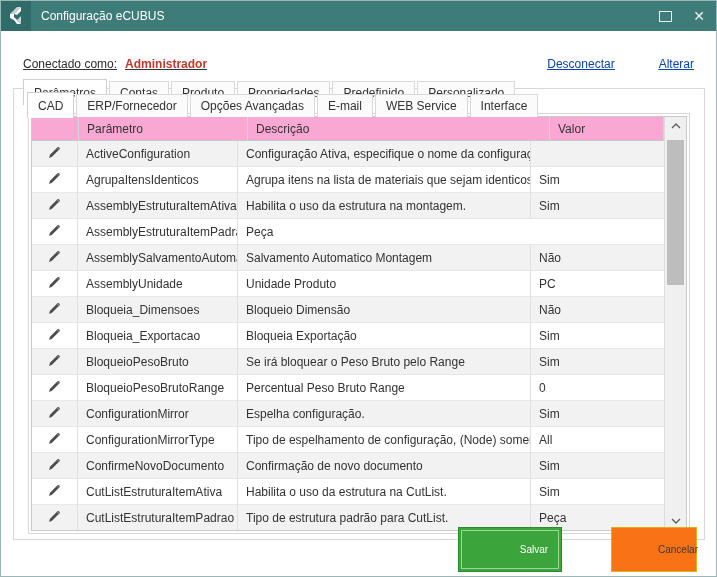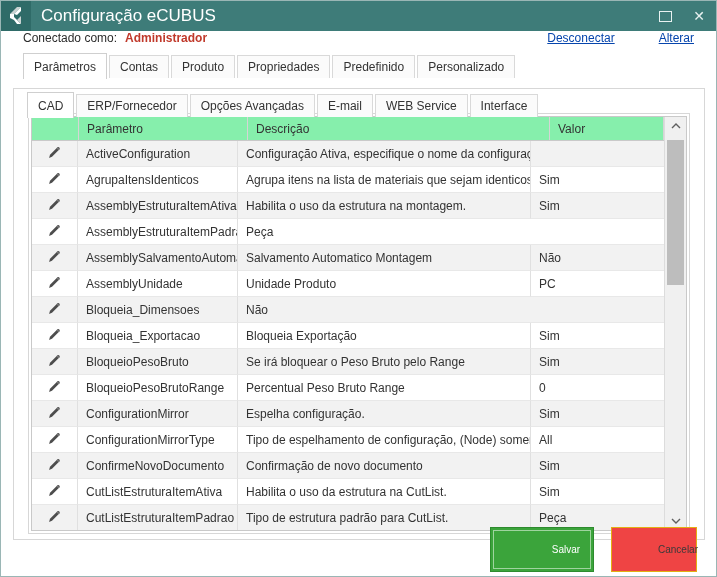--- a/index.html
+++ b/index.html
@@ -4,26 +4,26 @@
 <style>
   html,body { margin:0; padding:0; background:#e8e8e8; font-family:"Liberation Sans", sans-serif; }
   .window {
     position:relative; width:717px; height:577px; box-sizing:border-box;
     background:#ffffff; border:1px solid #9ab6b5; overflow:hidden;
     font-size:12px; color:#333;
   }
   
   .titlebar { height:30px; background:#3E7C79; display:flex; align-items:center; }
   .logo-box { width:30px; height:30px; background:#2F6B68; display:flex; align-items:center; justify-content:center; flex:0 0 auto; }
-  .title-text { color:#fff; font-size:17px; margin-left:10px; flex:1; white-space:nowrap; }
+  .title-text { color:#fff; font-size:12px; margin-left:10px; flex:1; white-space:nowrap; }
   .win-btn { width:34px; height:30px; display:flex; align-items:center; justify-content:center; cursor:default; }
   .max-glyph { width:11px; height:9px; border:1px solid #e8f2f1; }
   .close-glyph { color:#e8f2f1; font-size:14px; line-height:1; }
   
-  .conn-row { display:flex; align-items:center; padding:0 14px 6px 22px; }
+  .conn-row { display:flex; align-items:center; padding:26px 14px 6px 22px;text-decoration:underline; }
   .conn-label { color:#2b2b2b; }
   .conn-user { font-weight:bold; margin-left:8px; }
   .conn-spacer { flex:1; }
   .link { text-decoration:underline; cursor:pointer; }
   .link.disconnect { margin-right:44px; }
   .link.change { margin-right:8px; }
   
   .tabs { display:flex; align-items:flex-end; position:relative; z-index:2; }
   .tabs-primary { margin:2px 0 0 12px;padding-left:10px; }
   .tab {
@@ -40,21 +40,21 @@
   .inner-panel {
     position:absolute; left:14px; right:14px; top:24px; bottom:5px;
     border:1px solid #d7d7d7; background:#fff; box-sizing:border-box;
   }
   
   .grid {
     position:absolute; inset:2px; border:1px solid #c9c9c9; box-sizing:border-box;
     display:flex; background:#fff;
   }
   .grid-main { flex:1; display:flex; flex-direction:column; overflow:hidden; }
-  .g-header { display:flex; height:23px; flex:0 0 auto; background:#86efac; border-bottom:1px solid #c9c9c9; align-items:center; }
+  .g-header { display:flex; height:23px; flex:0 0 auto; background:#f9a8d4; border-bottom:1px solid #c9c9c9; align-items:center; }
   .g-row { display:flex; height:26px; flex:0 0 auto; align-items:center; }
   .g-row:nth-child(odd) { background:#f2f2f2; }
   .g-row:nth-child(even) { background:#ffffff; }
   .c-icon  { width:46px;  flex:0 0 auto; display:flex; align-items:center; justify-content:center; align-self:stretch; border-right:1px solid #e0e0e0; }
   .c-param { width:160px; flex:0 0 auto; padding-left:8px; align-self:stretch; display:flex; align-items:center; border-right:1px solid #e0e0e0; overflow:hidden; white-space:nowrap; }
   .c-desc  { width:293px; flex:0 0 auto; padding-left:8px; align-self:stretch; display:flex; align-items:center; border-right:1px solid #e0e0e0; overflow:hidden; white-space:nowrap; }
   .c-value { flex:1; padding-left:8px; align-self:stretch; display:flex; align-items:center; overflow:hidden; white-space:nowrap; }
   .g-row .c-icon, .g-row .c-param, .g-row .c-desc, .g-row .c-value { border-bottom:1px solid #e8e8e8; box-sizing:border-box; }
   .g-header .c-icon, .g-header .c-param, .g-header .c-desc, .g-header .c-value { border-right:1px solid #d5d5d5; color:#333; }
   
@@ -216,20 +216,21 @@
   <div class="g-row">
     <div class="c-icon">
       <span>
         <svg width="15" height="15" viewBox="0 0 16 16">
           <path d="M2.2 13.8 L3.2 10.4 L11.2 2.4 A1.5 1.5 0 0 1 13.3 4.5 L5.3 12.5 Z" fill="#4d4d4d"></path>
           <path d="M11.2 2.4 L13.3 4.5 L12.2 5.6 L10.1 3.5 Z" fill="#7a7a7a"></path>
         </svg>
       </span>
     </div>
     <div class="c-param">Bloqueia_Dimensoes</div>
+    <div class="c-desc">Bloqueio Dimensão</div>
     <div class="c-value">Não</div>
   </div>
 
   <div class="g-row">
     <div class="c-icon">
       <span>
         <svg width="15" height="15" viewBox="0 0 16 16">
           <path d="M2.2 13.8 L3.2 10.4 L11.2 2.4 A1.5 1.5 0 0 1 13.3 4.5 L5.3 12.5 Z" fill="#4d4d4d"></path>
           <path d="M11.2 2.4 L13.3 4.5 L12.2 5.6 L10.1 3.5 Z" fill="#7a7a7a"></path>
         </svg>
@@ -353,16 +354,16 @@
                 <path d="M1 2 L5 6 L9 2" stroke="#5f5f5f" stroke-width="1.4" fill="none"></path>
               </svg>
           </div>
         </div>
       </div>
     </div>
   </div>
 
   <div class="footer">
     <div class="btn btn-save" style="background: rgb(59, 164, 59);">Salvar</div>
-    <div class="btn btn-cancel" style="background: #ef4444;">Cancelar</div>
+    <div class="btn btn-cancel" style="background: #f97316; margin-left: 32px;">Cancelar</div>
   </div>
 
 </div>
 
 </body></html>

